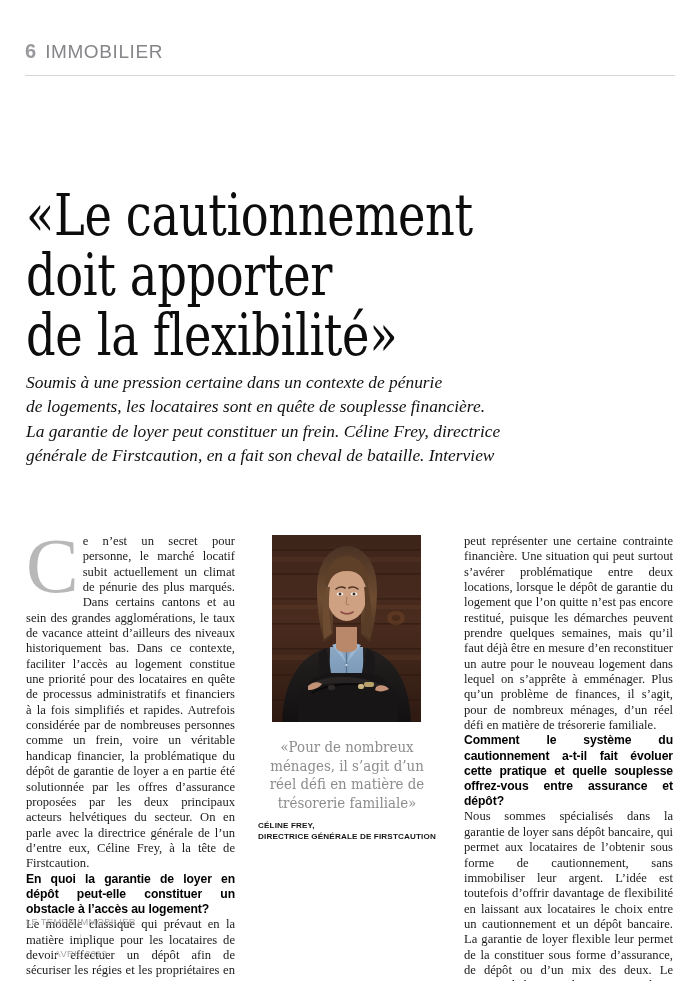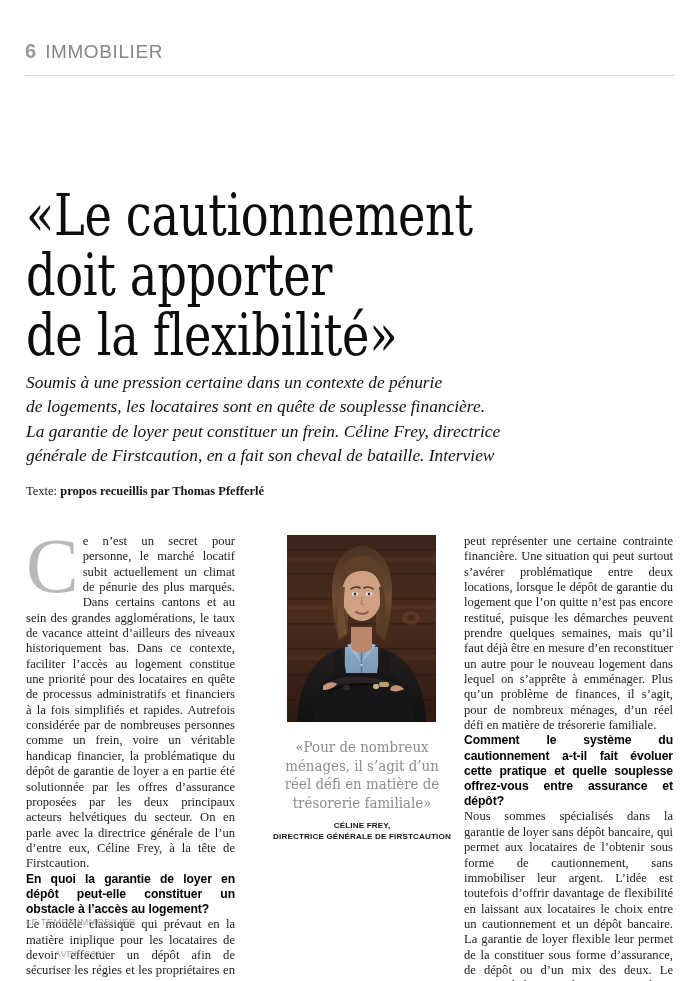--- a/index.html
+++ b/index.html
@@ -136,21 +136,21 @@
     text-align: justify;
     letter-spacing: -0.1px;
     margin-top: 14px;
     margin-bottom: 0.5px;
   }
   .a-para { margin-top: 0; }
 
   
   .media {
     position: absolute;
-    left: 287px;
+    left: 272px;
     top: 535px;
     width: 149px;
   }
   .photo {
     position: relative;
     width: 149px;
     height: 187px;
     overflow: hidden;
     background: #3a2319;
   }
@@ -171,21 +171,21 @@
   .attribution {
     margin-top: 9px;
     width: 178px;
     margin-left: -14px;
     font-family: "Liberation Sans", sans-serif;
     font-weight: bold;
     font-size: 8.1px;
     line-height: 10.4px;
     letter-spacing: 0.15px;
     color: #141414;
-    text-align: center;
+    text-align: left;
   }
 
   
   .footer {
     position: absolute;
     left: 26px;
     bottom: 22px;
     font-family: "Liberation Sans", sans-serif;
     font-size: 9.3px;
     letter-spacing: 0.35px;
@@ -210,24 +210,20 @@
 
   <h1 class="headline">«Le cautionnement
 doit apporter
 de la flexibilité»</h1>
 
   <div class="deck">Soumis à une pression certaine dans un contexte de pénurie
 de logements, les locataires sont en quête de souplesse financière.
 La garantie de loyer peut constituer un frein. Céline Frey, directrice
 générale de Firstcaution, en a fait son cheval de bataille. Interview</div>
 
-  <div class="byline">
-    <span class="bl-label">Texte:</span>
-    <span class="bl-name">propos recueillis par Thomas Pfefferlé</span>
-  </div>
 
   <div class="col col-1">
     <p class="dropcap-para">
       <span class="dropcap">C</span><span>e n’est un secret pour personne, le marché locatif subit actuellement un climat de pénurie des plus marqués. Dans certains cantons et au sein des grandes agglomérations, le taux de vacance atteint d’ailleurs des niveaux historiquement bas. Dans ce contexte, faciliter l’accès au logement constitue une priorité pour des locataires en quête de processus administratifs et financiers à la fois simplifiés et rapides. Autrefois considérée par de nombreuses personnes comme un frein, voire un véritable handicap financier, la problématique du dépôt de garantie de loyer a en partie été solutionnée par les offres d’assurance proposées par les deux principaux acteurs helvétiques du secteur. On en parle avec la directrice générale de l’un d’entre eux, Céline Frey, à la tête de Firstcaution.</span>
     </p>
     <p class="q-head">En quoi la garantie de loyer en dépôt peut-elle constituer un obstacle à l’accès au logement?</p>
     <p class="a-para">Le modèle classique qui prévaut en la matière implique pour les locataires de devoir effectuer un dépôt afin de sécuriser les régies et les propriétaires en cas de sinistre. Ce dépôt équivalant la plupart du temps à trois mois de loyers. Pour de nombreux locataires, cela</p>
   </div>
 
   <div class="media">

